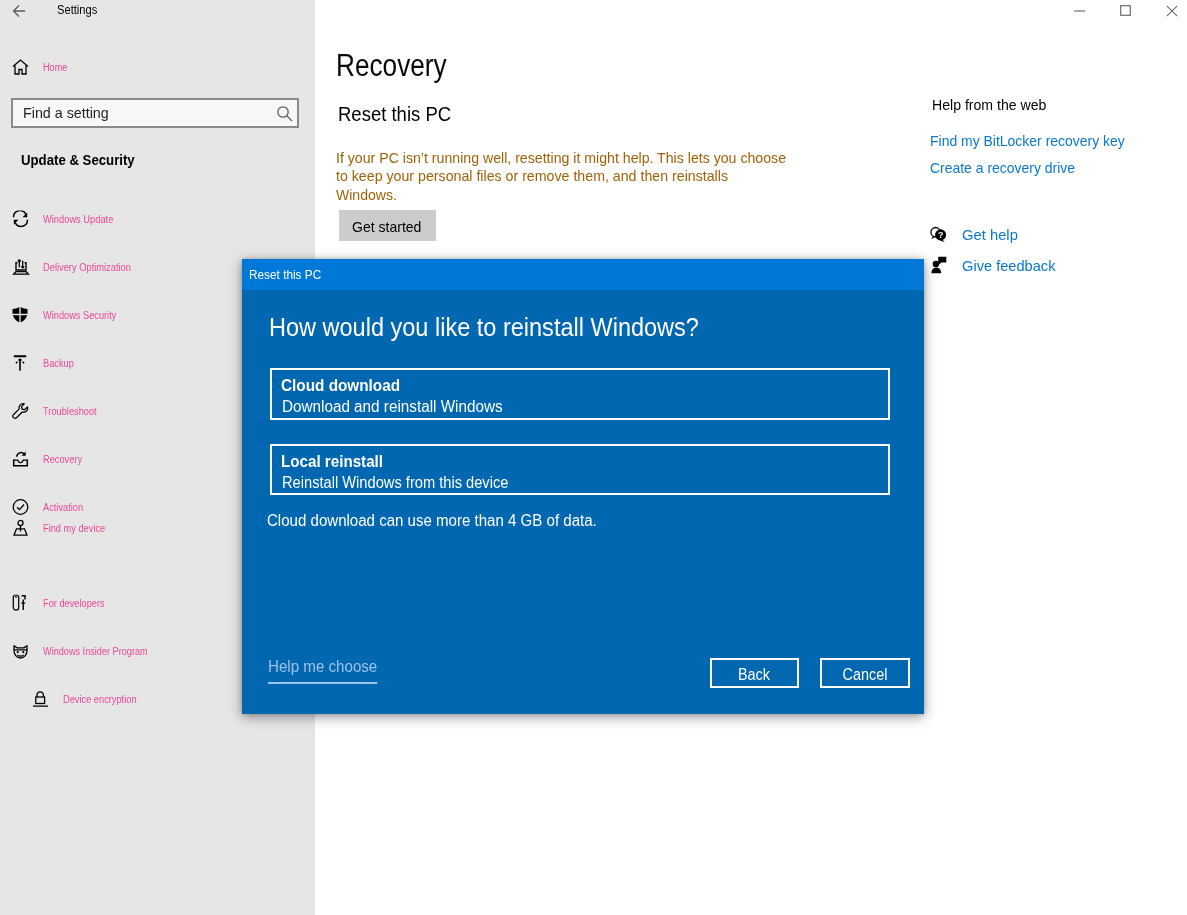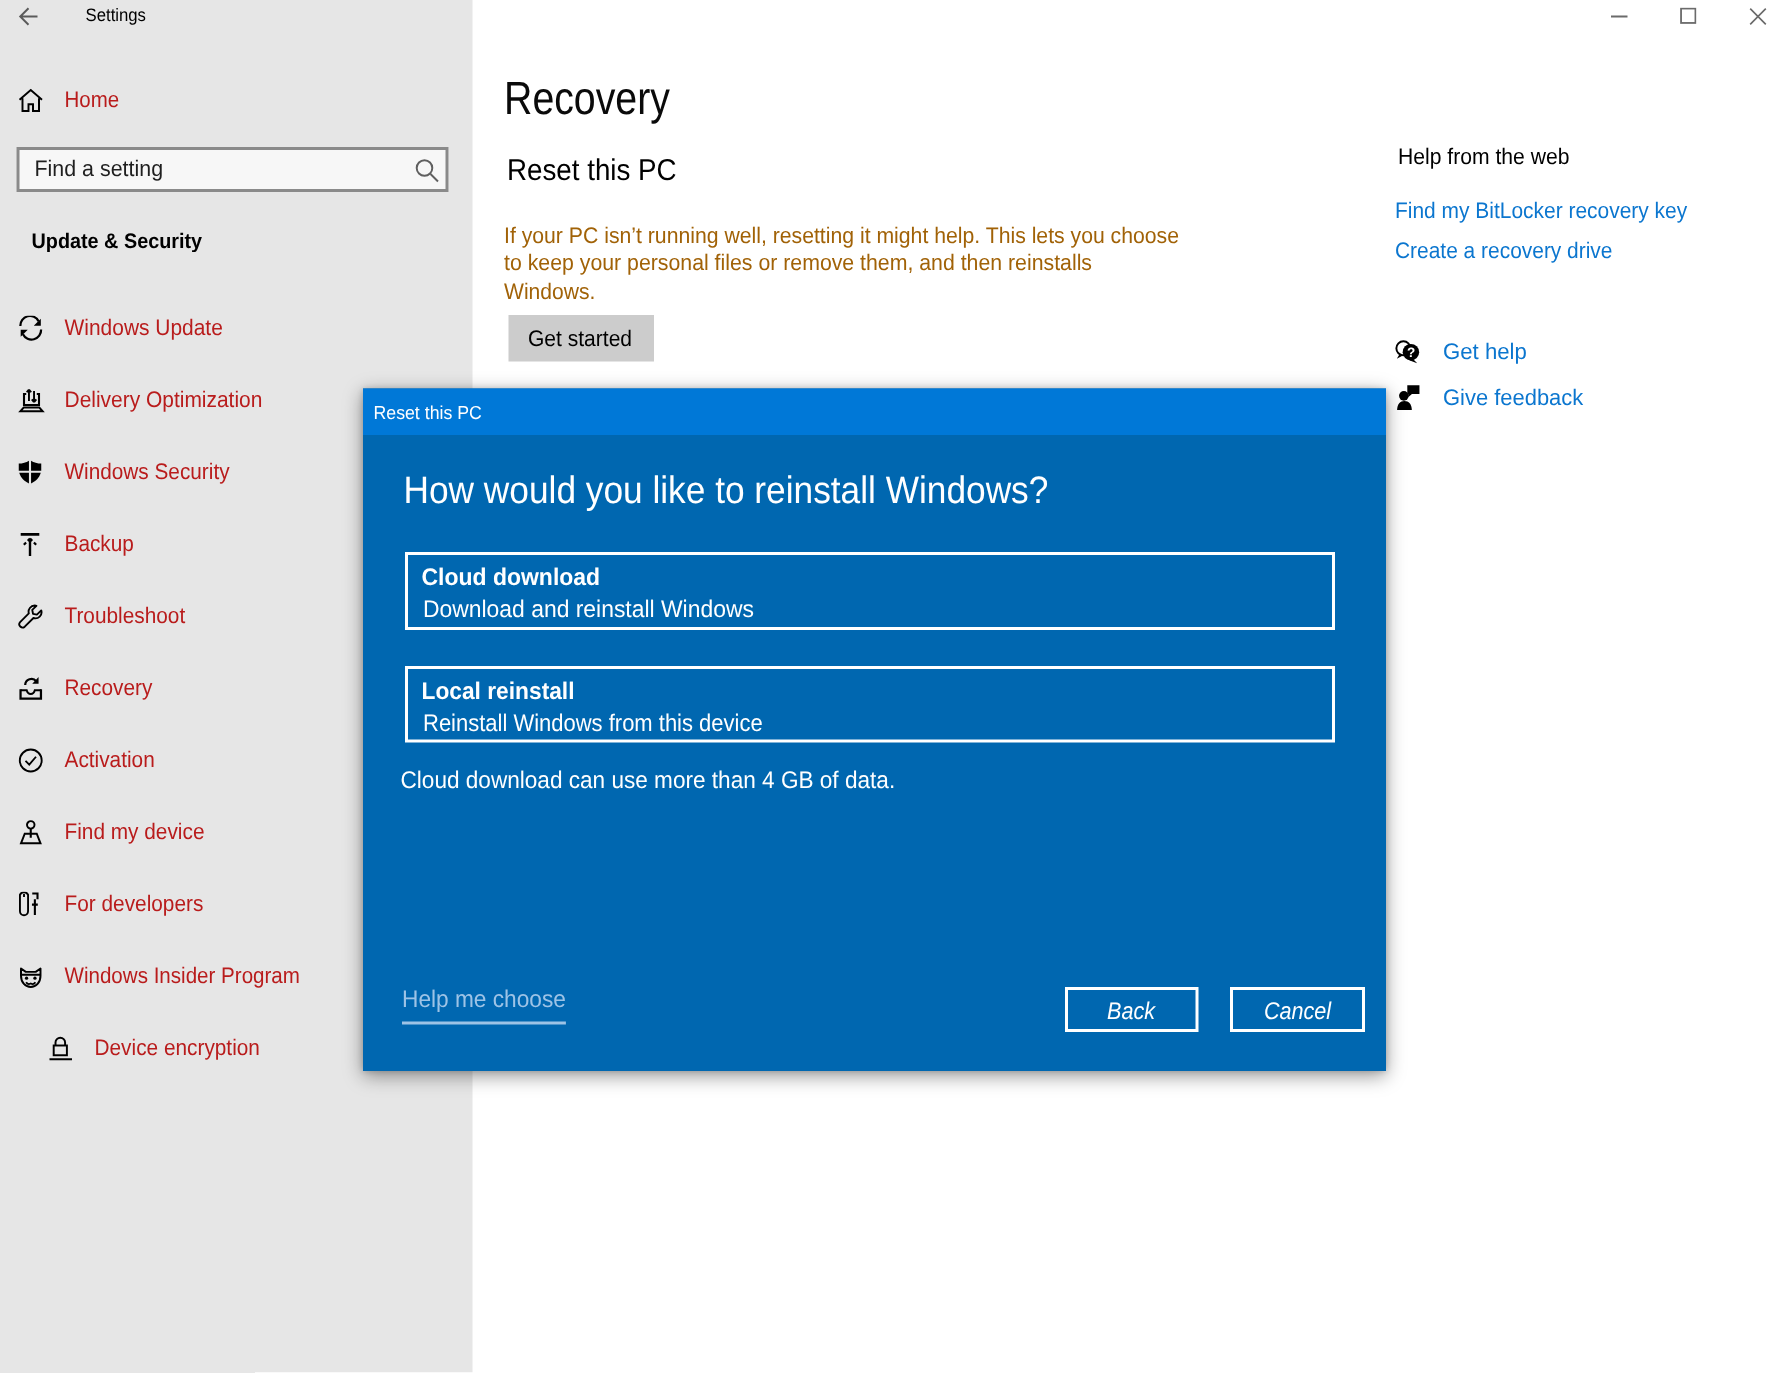--- a/index.html
+++ b/index.html
@@ -8,21 +8,21 @@
 #page { position:relative; width:1187px; height:915px; }
 .abs { position:absolute; }
 .sx { display:inline-block; transform-origin:0 50%; white-space:nowrap; }
 
 
 #sidebar { left:0; top:0; width:315px; height:915px; background:#e6e6e6; }
 #apptitle { left:57px; top:2.5px; font-size:12px; color:#000; }
 .navrow { position:absolute; left:0; width:315px; height:36px; }
 .navrow .nicon { position:absolute; left:11.8px; top:50%; transform:translateY(-50%); }
 .navrow .ntext { position:absolute; left:43px; top:50%; transform:translateY(-50%);
-  font-size:15px; color:#b91c1c; white-space:nowrap; }
+  font-size:10px; color:#ec4899; white-space:nowrap; }
 #home { top:49px; }
 #searchbox { left:11px; top:98px; width:288px; height:30px; background:#f7f7f7;
   border:2px solid #8a8a8a; }
 #searchtext { left:22.5px; top:103.5px; font-size:15px; color:#1f1f1f; }
 #searchicon { left:276px; top:105px; }
 #sectiontitle { left:11px; top:152px; font-size:14px; font-weight:bold; color:#000;margin-left:10px; }
 
 
 #h-recovery { left:336px; top:49.5px; font-size:31px; line-height:31px; font-weight:400; color:#0a0a0a; }
 #h-reset { left:337.5px; top:104px; font-size:20px; line-height:20px; color:#000; }
@@ -46,21 +46,21 @@
 #dtitle { left:7.5px; top:10px; font-size:12.5px; line-height:12.5px; color:#fff; }
 #dheading { left:27px; top:55.5px; font-size:25.5px; line-height:25.5px; color:#fff; font-weight:400; }
 .optbox { position:absolute; left:28.5px; width:619.5px; border:2px solid #fff; color:#fff; }
 #opt1 { top:109px; height:52px; }
 #opt2 { top:185px; height:50.5px; }
 .optbox .t1 { position:absolute; left:9px; top:8px; font-size:16px; line-height:16px; font-weight:bold; }
 .optbox .t2 { position:absolute; left:9.5px; top:29px; font-size:16px; line-height:16px; }
 #dnote { left:25.5px; top:254px; font-size:16px; line-height:16px; color:#fff; }
 #helpchoose { left:26px; top:400px; font-size:16px; line-height:16px; color:#9dc3e6; }
 #helpchoose .sx { text-decoration:underline; text-underline-offset:10px; text-decoration-thickness:1.5px; }
-.dbtn { position:absolute; top:398.5px; height:30px; border:2px solid #fff; color:#fff;font-style:italic; }
+.dbtn { position:absolute; top:398.5px; height:30px; border:2px solid #fff; color:#fff; }
 #btn-back { left:468.5px; width:88.5px; }
 #btn-cancel { left:578.5px; width:90px; }
 .dbtn .ct { position:absolute; left:50%; top:15px; transform:translate(-50%,-50%) scaleX(0.9);
   font-size:16px; white-space:nowrap; }
 
 svg { display:block; }
 </style>
 </head>
 <body>
 <div id="page">
@@ -154,21 +154,21 @@
     </svg>
     <div class="ntext"><span class="sx" style="transform:scaleX(0.925)">Recovery</span></div>
   </div>
   <div class="navrow" style="top:489px;">
     <svg class="nicon" width="17" height="17" viewBox="0 0 17 17">
       <circle cx="8.5" cy="8.5" r="7.3" stroke="#000" stroke-width="1.25" fill="none"></circle>
       <path d="M5 8.7 L7.5 11.2 L12 6" stroke="#000" stroke-width="1.25" fill="none"></path>
     </svg>
     <div class="ntext"><span class="sx" style="transform:scaleX(0.925)">Activation</span></div>
   </div>
-  <div class="navrow" style="top:537px;">
+  <div class="navrow" style="top:510px;">
     <svg class="nicon" width="17" height="17" viewBox="0 0 17 17">
       <circle cx="8.5" cy="3.4" r="2.5" stroke="#000" stroke-width="1.3" fill="none"></circle>
       <line x1="8.5" y1="6" x2="8.5" y2="12" stroke="#000" stroke-width="1.4"></line>
       <path d="M4.5 9.3 H12.5 L15 15.7 H2 Z" stroke="#000" stroke-width="1.3" fill="none"></path>
     </svg>
     <div class="ntext"><span class="sx" style="transform:scaleX(0.925)">Find my device</span></div>
   </div>
   <div class="navrow" style="top:585px;">
     <svg class="nicon" width="15" height="17" viewBox="0 0 15 17">
       <path d="M1.3 2 a3 3 0 0 1 5.4 0 V13 a2.7 2.7 0 0 1 -5.4 0 Z M4 1.5 V3.5" stroke="#000" stroke-width="1.25" fill="none"></path>

